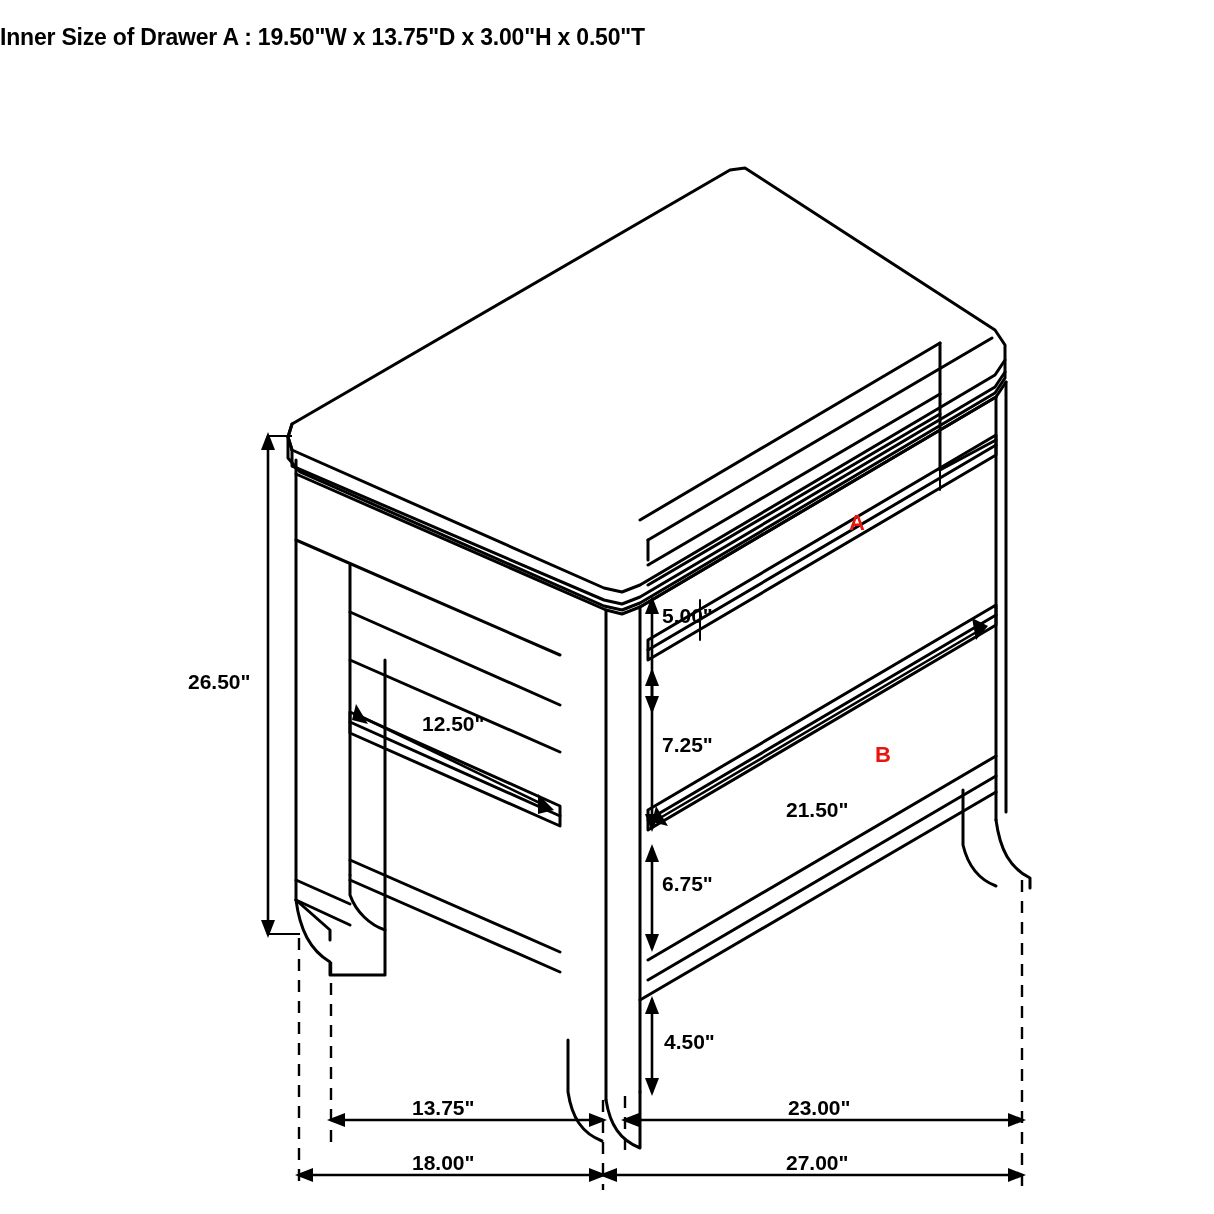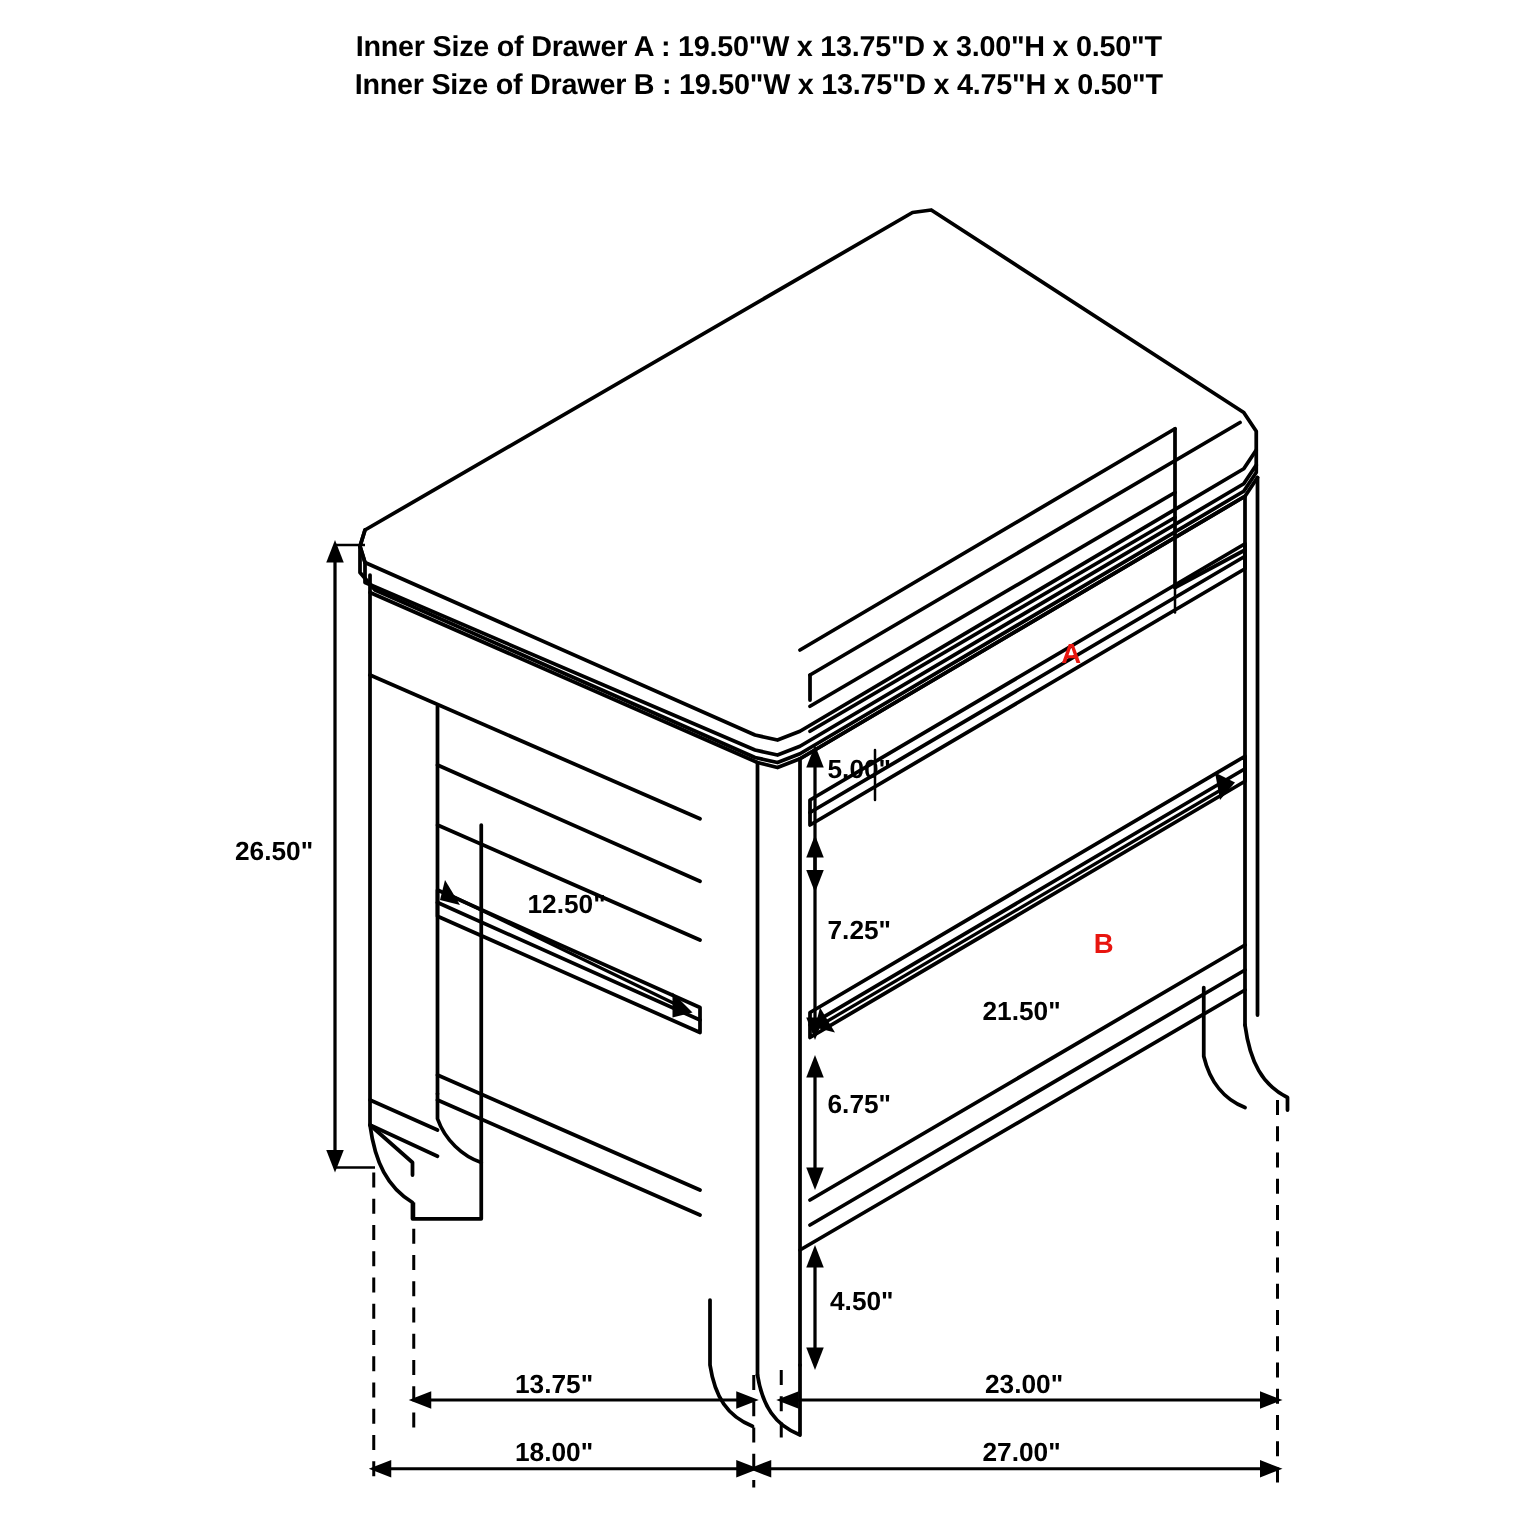--- a/index.html
+++ b/index.html
@@ -17,21 +17,21 @@
   #stage {
     position: relative;
     width: 1214px;
     height: 1214px;
   }
   .header {
     position: absolute;
     top: 22px;
     left: 0;
     width: 1214px;
-    text-align: center;
+    text-align: left;
     font-size: 23px;
     font-weight: bold;
     color: #000;
     line-height: 30px;
     letter-spacing: -0.2px;
   }
   .header div { white-space: nowrap; }
   svg.diagram {
     position: absolute;
     left: 0;
@@ -46,21 +46,20 @@
   }
   .lbl.red { color: #e8150f; font-size: 22px; }
 </style>
 </head>
 <body>
 
 <div id="stage">
 
   <div class="header">
     <div>Inner Size of Drawer A : 19.50"W x 13.75"D x 3.00"H x 0.50"T</div>
-    <div>Inner Size of Drawer B : 19.50"W x 13.75"D x 4.75"H x 0.50"T</div>
   </div>
 
   <svg class="diagram" width="1214" height="1214" viewBox="0 0 1214 1214">
     <g fill="none" stroke="#000" stroke-width="3" stroke-linejoin="round" stroke-linecap="round">
 
       <path d="M745,168 L995,330 L1005,345 L1005,360 L995,375 L640,585
                L622,592 L604,588 L292,450 L288,437 L292,424 L730,170 Z"></path>
 
       <path d="M292,450 L288,437 L292,424"></path>
 

